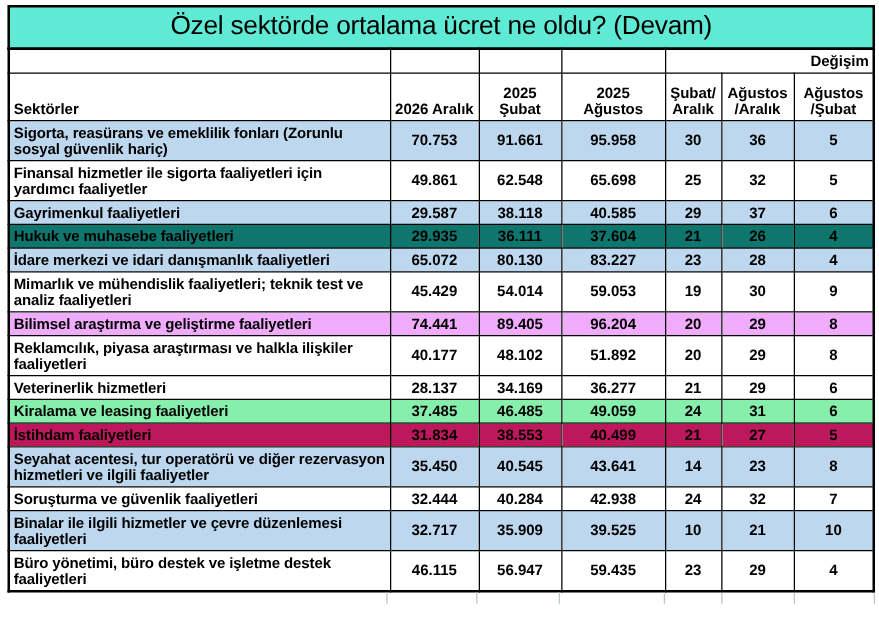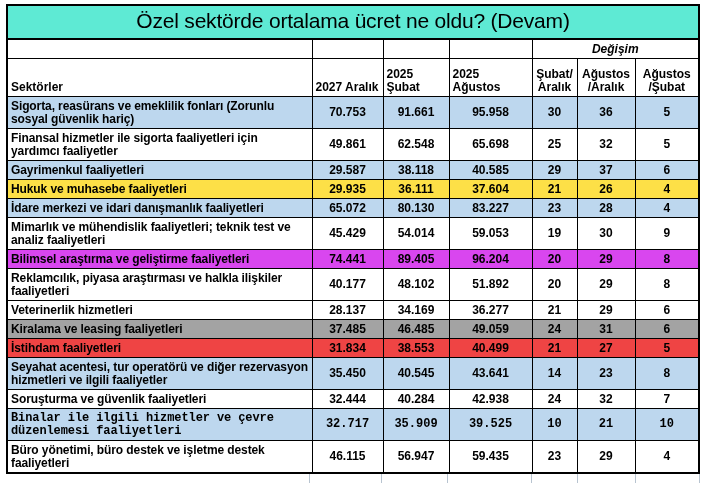--- a/index.html
+++ b/index.html
@@ -49,31 +49,30 @@
   table.wage th, table.wage td {
     border: 1px solid #000;
     font-size: 12px;
     font-weight: 700;
     line-height: 13px;
     padding: 2.5px 3px;
     overflow: hidden;
   }
   tr.grouprow th { height: 13px; }
   th.group-label {
-    text-align: center;
+    text-align: right;
     vertical-align: middle;
     font-size: 12.5px;
-    font-style: italic;
   }
   tr.colheads th {
     vertical-align: bottom;
     height: 32px;
   }
   th.sector-head { text-align: left; }
-  th.period-head { text-align: left; padding-left: 1px; padding-right: 1px; margin-left: 24px; }
+  th.period-head { text-align: center; padding-left: 1px; padding-right: 1px; margin-left: 24px; }
   th.change-head {
     text-align: center;
     white-space: pre-line;
     padding-left: 4px;
     padding-right: 1px;
   }
   td.sector {
     text-align: left;
     vertical-align: middle;
     letter-spacing: -0.1px;
@@ -113,21 +112,21 @@
       <thead>
         <tr class="grouprow">
           <th></th>
           <th></th>
           <th></th>
           <th></th>
           <th class="group-label" colspan="3">Değişim</th>
         </tr>
         <tr class="colheads">
           <th class="sector-head">Sektörler</th>
-          <th class="period-head">2027 Aralık</th>
+          <th class="period-head">2026 Aralık</th>
           <th class="period-head">2025 Şubat</th>
           <th class="period-head">2025 Ağustos</th>
           <th class="change-head">Şubat/
 Aralık</th>
           <th class="change-head">Ağustos
 /Aralık</th>
           <th class="change-head">Ağustos
 /Şubat</th>
         </tr>
       </thead>
@@ -152,21 +151,21 @@
           </tr>
           <tr style="background-color: rgb(189, 215, 238);">
             <td class="sector">Gayrimenkul faaliyetleri</td>
             <td class="num">29.587</td>
             <td class="num">38.118</td>
             <td class="num">40.585</td>
             <td class="num">29</td>
             <td class="num">37</td>
             <td class="num">6</td>
           </tr>
-          <tr style="background-color: #fde047;">
+          <tr style="background-color: #0f766e;">
             <td class="sector">Hukuk ve muhasebe faaliyetleri</td>
             <td class="num">29.935</td>
             <td class="num">36.111</td>
             <td class="num">37.604</td>
             <td class="num">21</td>
             <td class="num">26</td>
             <td class="num">4</td>
           </tr>
           <tr style="background-color: rgb(189, 215, 238);">
             <td class="sector">İdare merkezi ve idari danışmanlık faaliyetleri</td>
@@ -179,21 +178,21 @@
           </tr>
           <tr style="background-color: rgb(255, 255, 255);">
             <td class="sector">Mimarlık ve mühendislik faaliyetleri; teknik test ve analiz faaliyetleri</td>
             <td class="num">45.429</td>
             <td class="num">54.014</td>
             <td class="num">59.053</td>
             <td class="num">19</td>
             <td class="num">30</td>
             <td class="num">9</td>
           </tr>
-          <tr style="background-color: #d946ef;">
+          <tr style="background-color: #f0abfc;">
             <td class="sector">Bilimsel araştırma ve geliştirme faaliyetleri</td>
             <td class="num">74.441</td>
             <td class="num">89.405</td>
             <td class="num">96.204</td>
             <td class="num">20</td>
             <td class="num">29</td>
             <td class="num">8</td>
           </tr>
           <tr style="background-color: rgb(255, 255, 255);">
             <td class="sector">Reklamcılık, piyasa araştırması ve halkla ilişkiler faaliyetleri</td>
@@ -206,30 +205,30 @@
           </tr>
           <tr style="background-color: rgb(255, 255, 255); margin-left: 48px;">
             <td class="sector">Veterinerlik hizmetleri</td>
             <td class="num">28.137</td>
             <td class="num">34.169</td>
             <td class="num">36.277</td>
             <td class="num">21</td>
             <td class="num">29</td>
             <td class="num">6</td>
           </tr>
-          <tr style="background-color: #a3a3a3;">
+          <tr style="background-color: #86efac;">
             <td class="sector">Kiralama ve leasing faaliyetleri</td>
             <td class="num">37.485</td>
             <td class="num">46.485</td>
             <td class="num">49.059</td>
             <td class="num">24</td>
             <td class="num">31</td>
             <td class="num">6</td>
           </tr>
-          <tr style="background-color: #ef4444;">
+          <tr style="background-color: #be185d;">
             <td class="sector">İstihdam faaliyetleri</td>
             <td class="num">31.834</td>
             <td class="num">38.553</td>
             <td class="num">40.499</td>
             <td class="num">21</td>
             <td class="num">27</td>
             <td class="num">5</td>
           </tr>
           <tr style="background-color: rgb(189, 215, 238); border-radius: 13px;">
             <td class="sector">Seyahat acentesi, tur operatörü ve diğer rezervasyon hizmetleri ve ilgili faaliyetler</td>
@@ -242,21 +241,21 @@
           </tr>
           <tr style="background-color: rgb(255, 255, 255);">
             <td class="sector">Soruşturma ve güvenlik faaliyetleri</td>
             <td class="num">32.444</td>
             <td class="num">40.284</td>
             <td class="num">42.938</td>
             <td class="num">24</td>
             <td class="num">32</td>
             <td class="num">7</td>
           </tr>
-          <tr style="background-color: rgb(189, 215, 238); font-family: Liberation Mono, monospace;">
+          <tr style="background-color: rgb(189, 215, 238);">
             <td class="sector">Binalar ile ilgili hizmetler ve çevre düzenlemesi faaliyetleri</td>
             <td class="num">32.717</td>
             <td class="num">35.909</td>
             <td class="num">39.525</td>
             <td class="num">10</td>
             <td class="num">21</td>
             <td class="num">10</td>
           </tr>
           <tr style="background-color: rgb(255, 255, 255); padding-left: 28px;">
             <td class="sector">Büro yönetimi, büro destek ve işletme destek faaliyetleri</td>

